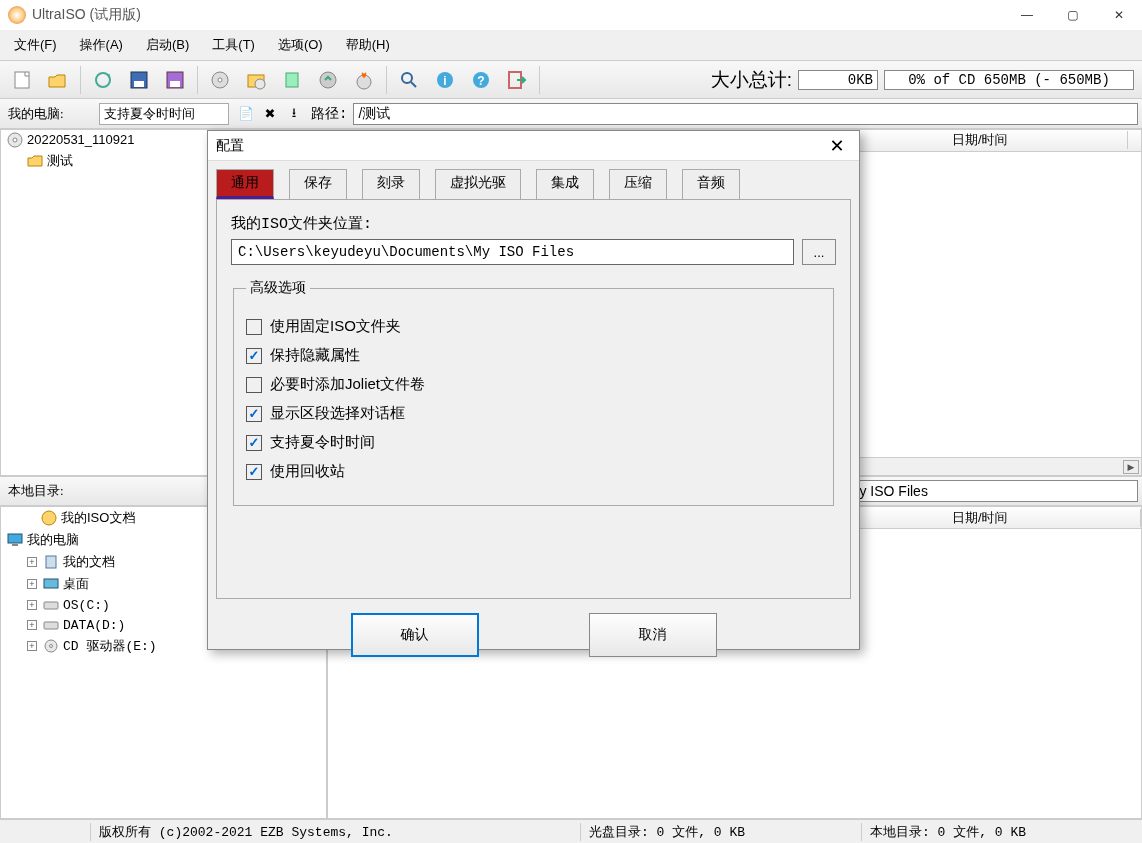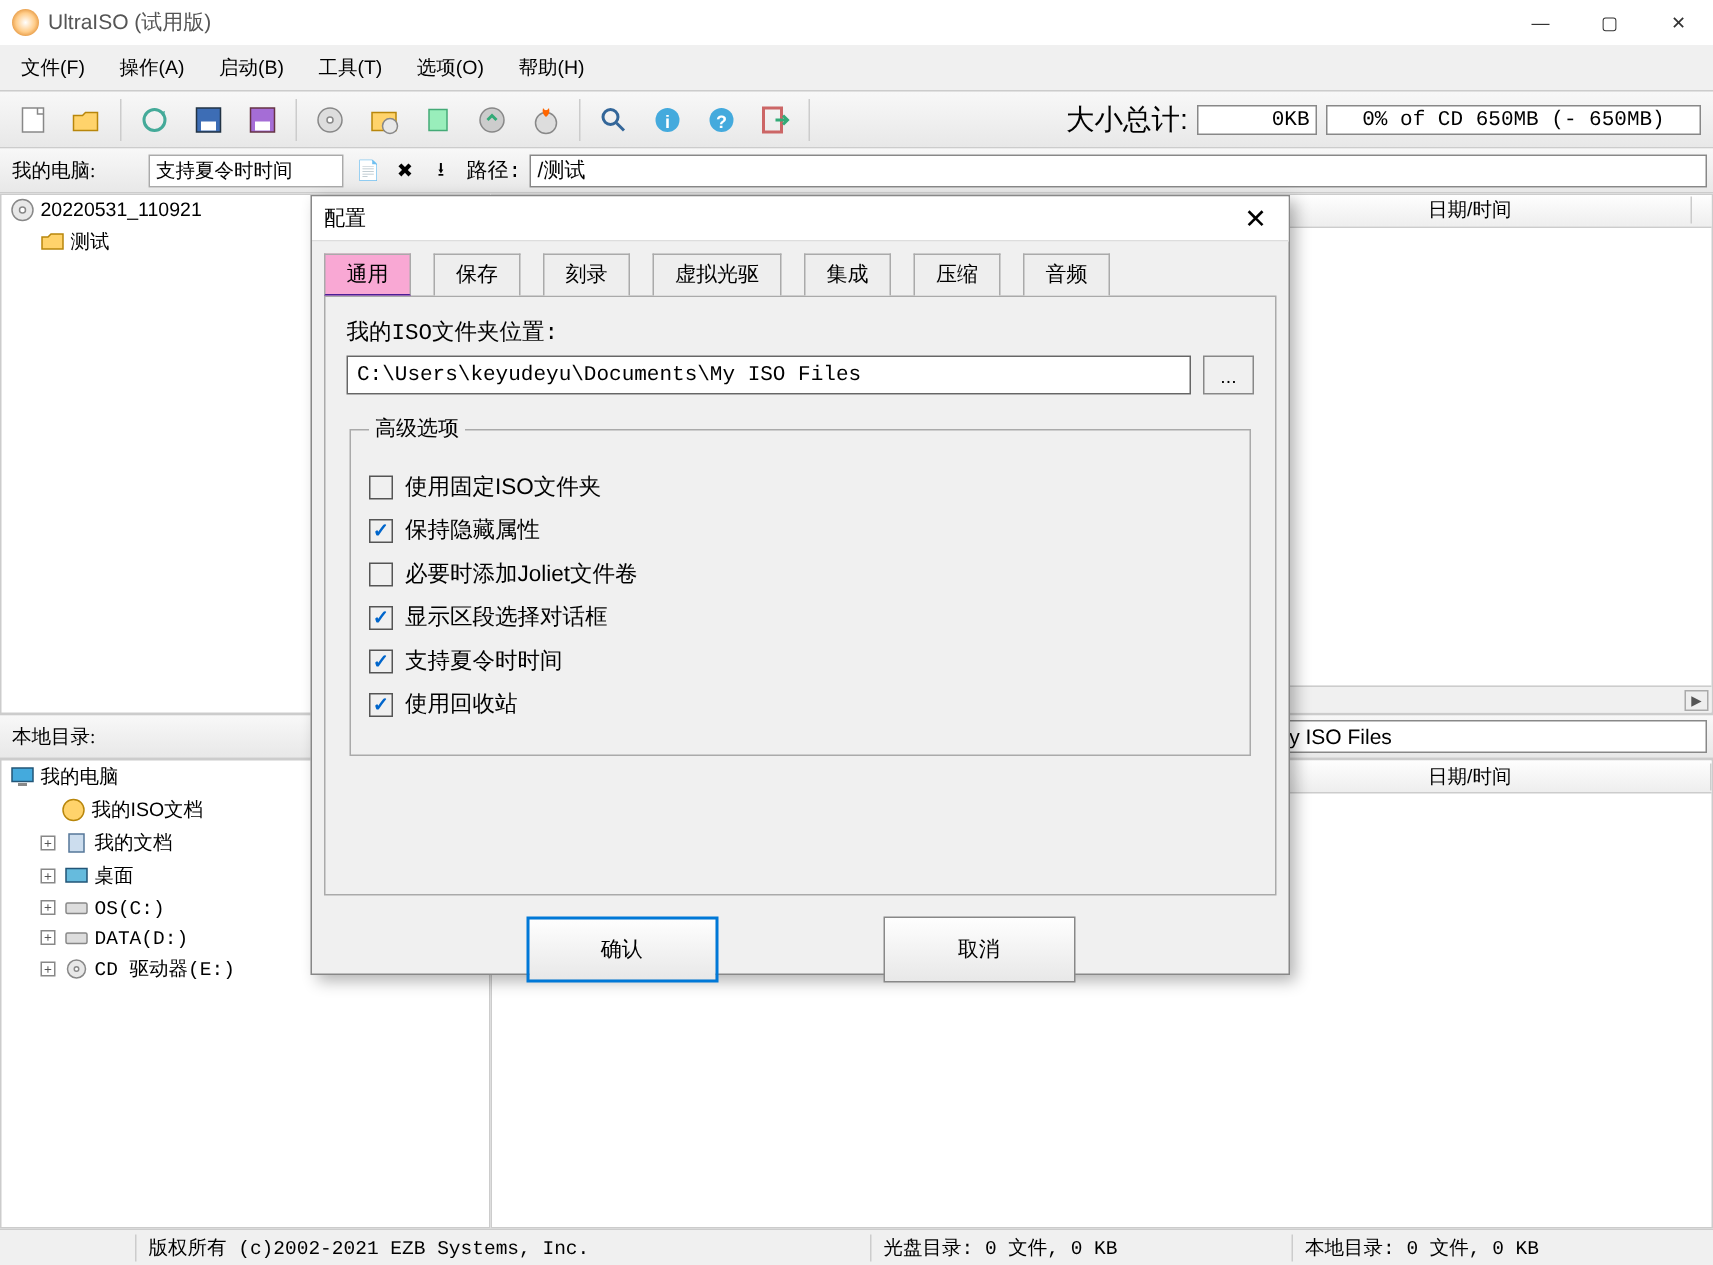--- a/index.html
+++ b/index.html
@@ -39,21 +39,21 @@
   
   .statusbar { display:flex; align-items:center; height:24px; border-top:1px solid #ccc; background:#f0f0f0; font-size:13px;}
   .statusbar > div { border-left:1px solid #ccc; padding:0 8px; flex:1; white-space:nowrap;}
   
   
   .dialog-backdrop { position:absolute; left:207px; top:130px; width:653px; height:520px; background:#f0f0f0; border:1px solid #888; box-shadow: 4px 4px 10px rgba(0,0,0,.3);}
   .dialog-title { display:flex; align-items:center; height:30px; background:#fff; padding:0 8px; font-size:14px; border-bottom:1px solid #ddd;}
   .dialog-title .close { margin-left:auto; font-size:18px; width:28px; text-align:center; }
   .tabbar { display:flex; margin:8px 8px 0; }
   .tabbar span { padding:4px 14px; border:1px solid #aaa; border-bottom:none; background:#f0f0f0; margin-right:-1px; font-size:14px;}
-  .tabbar span.active { background:#f9a8d4; border-bottom:1px solid #4c1d95; position:relative; z-index:1;}
+  .tabbar span.active { background:#b91c1c; border-bottom:3px solid #4c1d95; position:relative; z-index:1;}
   .tabbar span:not(.active) { background:#eee;margin-left:16px; }
   .dialog-body { margin:0 8px; border:1px solid #aaa; padding:14px; height:400px;}
   .fieldset { border:1px solid #aaa; margin-top:14px; padding:10px 12px 14px;}
   .fieldset legend { font-size:14px; padding:0 4px;}
   .row { display:flex; align-items:center; gap:8px; margin-top:6px;}
   .text-input { border:1px solid #666; background:#fff; height:26px; flex:1; padding:0 6px; font-family:"Courier New",monospace; font-size:14px;}
   .browse-btn { border:1px solid #888; width:34px; height:26px; display:flex; align-items:center; justify-content:center;}
   .checkbox-row { display:flex; align-items:center; gap:8px; margin: 10px 0; font-size:15px;}
   .checkbox { width:16px; height:16px; border:1px solid #555; display:flex; align-items:center; justify-content:center; font-size:13px; font-weight:bold; color:#0066cc;}
   .dialog-bottom { display:flex; justify-content:center; gap:110px; padding: 14px 0 0;}
@@ -228,33 +228,33 @@
   <div class="subbar">
     <span class="sub-label">本地目录:</span>
     <div style="flex:1"></div>
     <div class="path-box" style="flex:0 0 310px">
         <span>ts\My ISO Files</span>
       </div>
   </div>
 
   <div class="panes2">
     <div class="tree-pane">
+      <div class="tree-item indent1">
+        <span style="width:10px"></span>
+        <span class="tree-ic"><svg width="16" height="16">
+              <circle cx="8" cy="8" r="7" fill="#ffd36b" stroke="#b8860b"></circle>
+            </svg></span>
+        <span>我的ISO文档</span>
+      </div>
       <div class="tree-item indent0">
         <span class="tree-ic"><svg width="16" height="16">
               <rect x="1" y="2" width="14" height="9" fill="#4ad" stroke="#257"></rect>
               <rect x="5" y="12" width="6" height="2" fill="#888"></rect>
             </svg></span>
         <span>我的电脑</span>
-      </div>
-      <div class="tree-item indent1">
-        <span style="width:10px"></span>
-        <span class="tree-ic"><svg width="16" height="16">
-              <circle cx="8" cy="8" r="7" fill="#ffd36b" stroke="#b8860b"></circle>
-            </svg></span>
-        <span>我的ISO文档</span>
       </div>
       <div class="tree-item indent1">
         <span class="plus-box">+</span>
         <span class="tree-ic"><svg width="16" height="16">
               <rect x="3" y="2" width="10" height="12" fill="#cde" stroke="#579"></rect>
             </svg></span>
         <span>我的文档</span>
       </div>
       <div class="tree-item indent1">
         <span class="plus-box">+</span>

